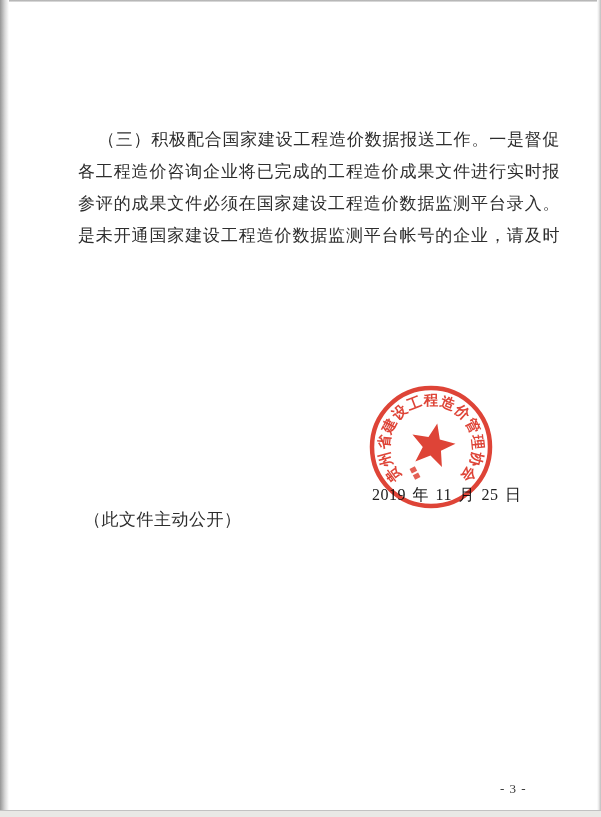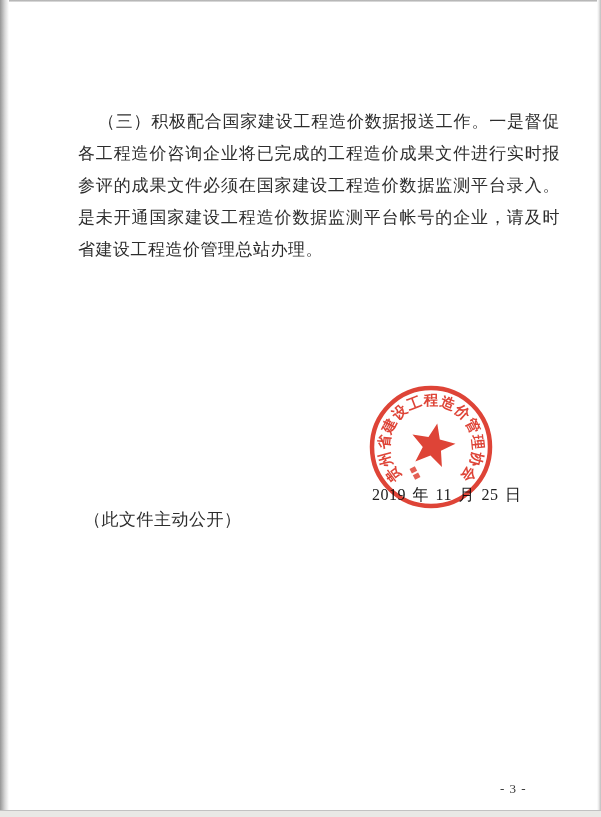--- a/index.html
+++ b/index.html
@@ -26,21 +26,21 @@
     position:absolute;left:78px;top:106px;width:482px;
     font-size:17px;letter-spacing:.5px;
   }
   .attach-block{
     position:absolute;left:78px;top:288px;width:482px;
     font-size:17px;letter-spacing:.5px;
   }
   .para-block .line{height:32px;line-height:32px;white-space:nowrap;}
   .attach-block .line{height:30px;line-height:30px;white-space:nowrap;}
   .line.fill{white-space:normal;text-align:justify;text-align-last:justify;overflow:hidden;}
-  .line.indent{text-indent:20px;}
+  .line.indent{text-indent:20px;margin-top:18px;}
 
   .issue-date{
     position:absolute;left:372px;top:485px;z-index:1;
     font-size:16px;letter-spacing:.5px;word-spacing:2px;color:#222;
     white-space:nowrap;
   }
   .disclosure{
     position:absolute;left:84px;top:508px;
     font-size:17px;letter-spacing:.5px;white-space:nowrap;
   }
@@ -73,21 +73,20 @@
   <div class="edge-left"></div>
   <div class="edge-right"></div>
   <div class="edge-bottom"></div>
 
   <div class="para-block">
 
   <div class="line indent fill">（三）积极配合国家建设工程造价数据报送工作。一是督促</div>
       <div class="line fill">各工程造价咨询企业将已完成的工程造价成果文件进行实时报送，</div>
       <div class="line fill">参评的成果文件必须在国家建设工程造价数据监测平台录入。二</div>
       <div class="line fill">是未开通国家建设工程造价数据监测平台帐号的企业，请及时到</div>
-      <div class="line">省建设工程造价管理总站办理。</div>
     </div>
 
 
   <svg class="seal" viewBox="0 0 160 160" xmlns="http://www.w3.org/2000/svg">
     <circle class="ring" cx="80" cy="80" r="59"></circle>
     <path class="star" transform="translate(81.5 79) rotate(12)" d="M0,-23 L5.8,-7.9 L22,-7.1 L9.3,3 L13.6,18.7 L0,9.7 L-13.6,18.7 L-9.3,3 L-22,-7.1 L-5.8,-7.9 Z"></path>
     <g>
         <text x="41.98" y="107.63" transform="rotate(-126.0 41.98 107.63)" class="seal-char">贵</text>
         <text x="34.60" y="92.16" transform="rotate(-105.0 34.60 92.16)" class="seal-char">州</text>
         <text x="33.26" y="75.09" transform="rotate(-84.0 33.26 75.09)" class="seal-char">省</text>

